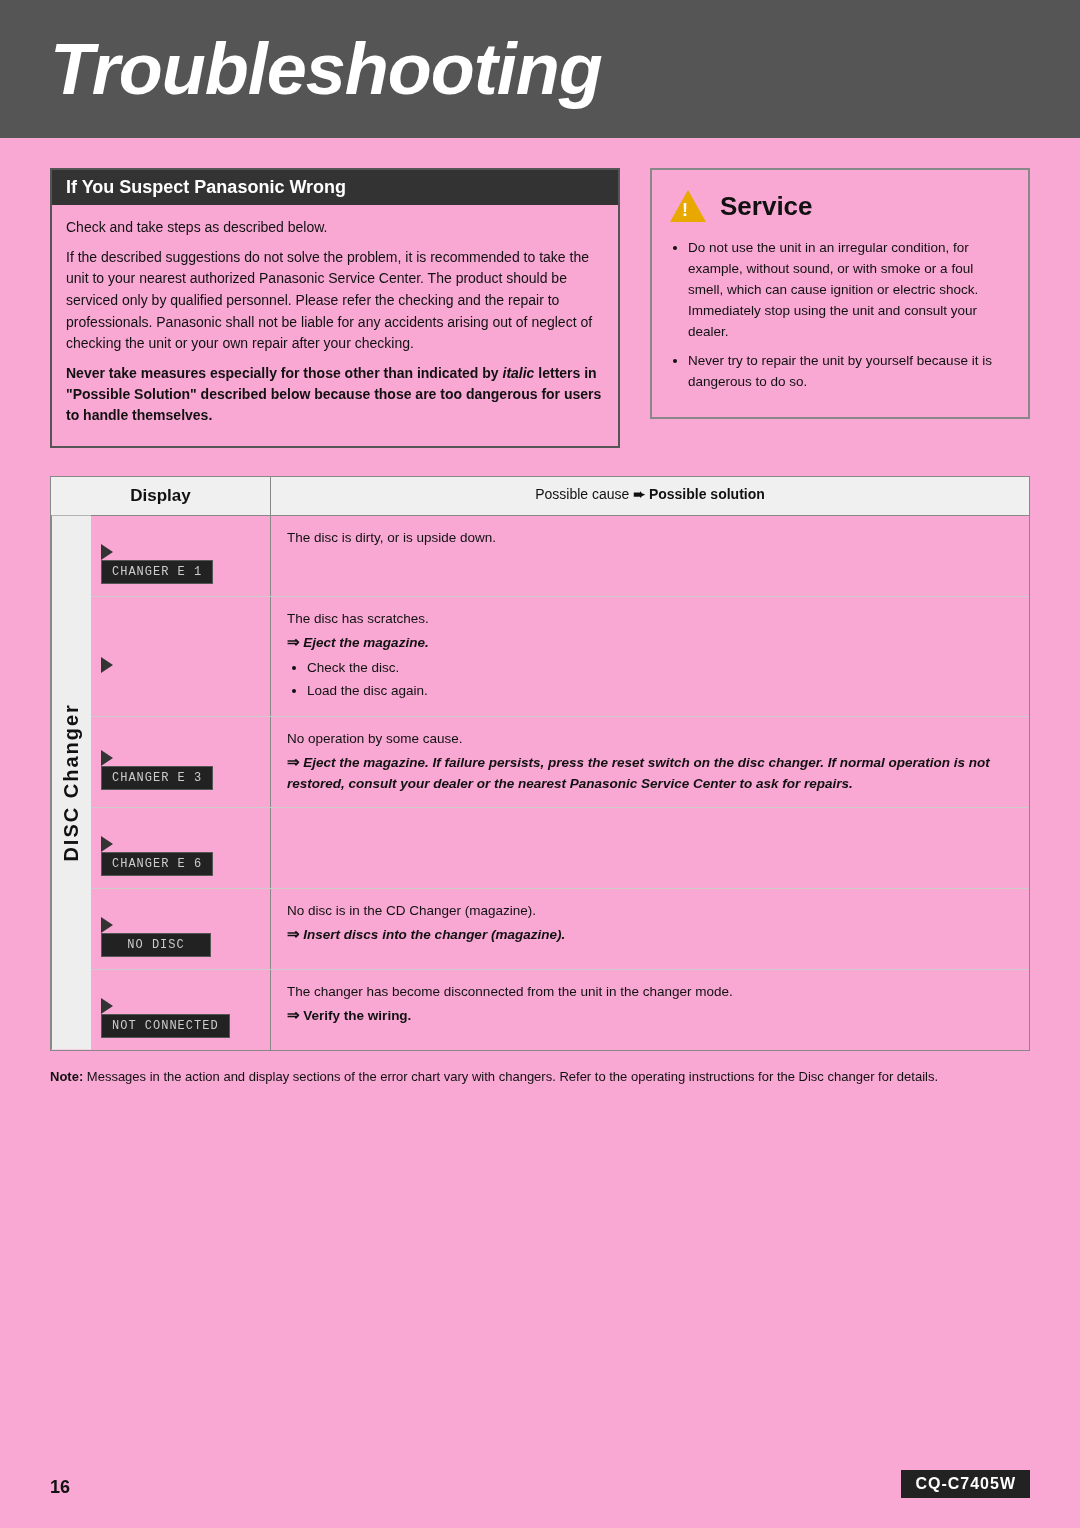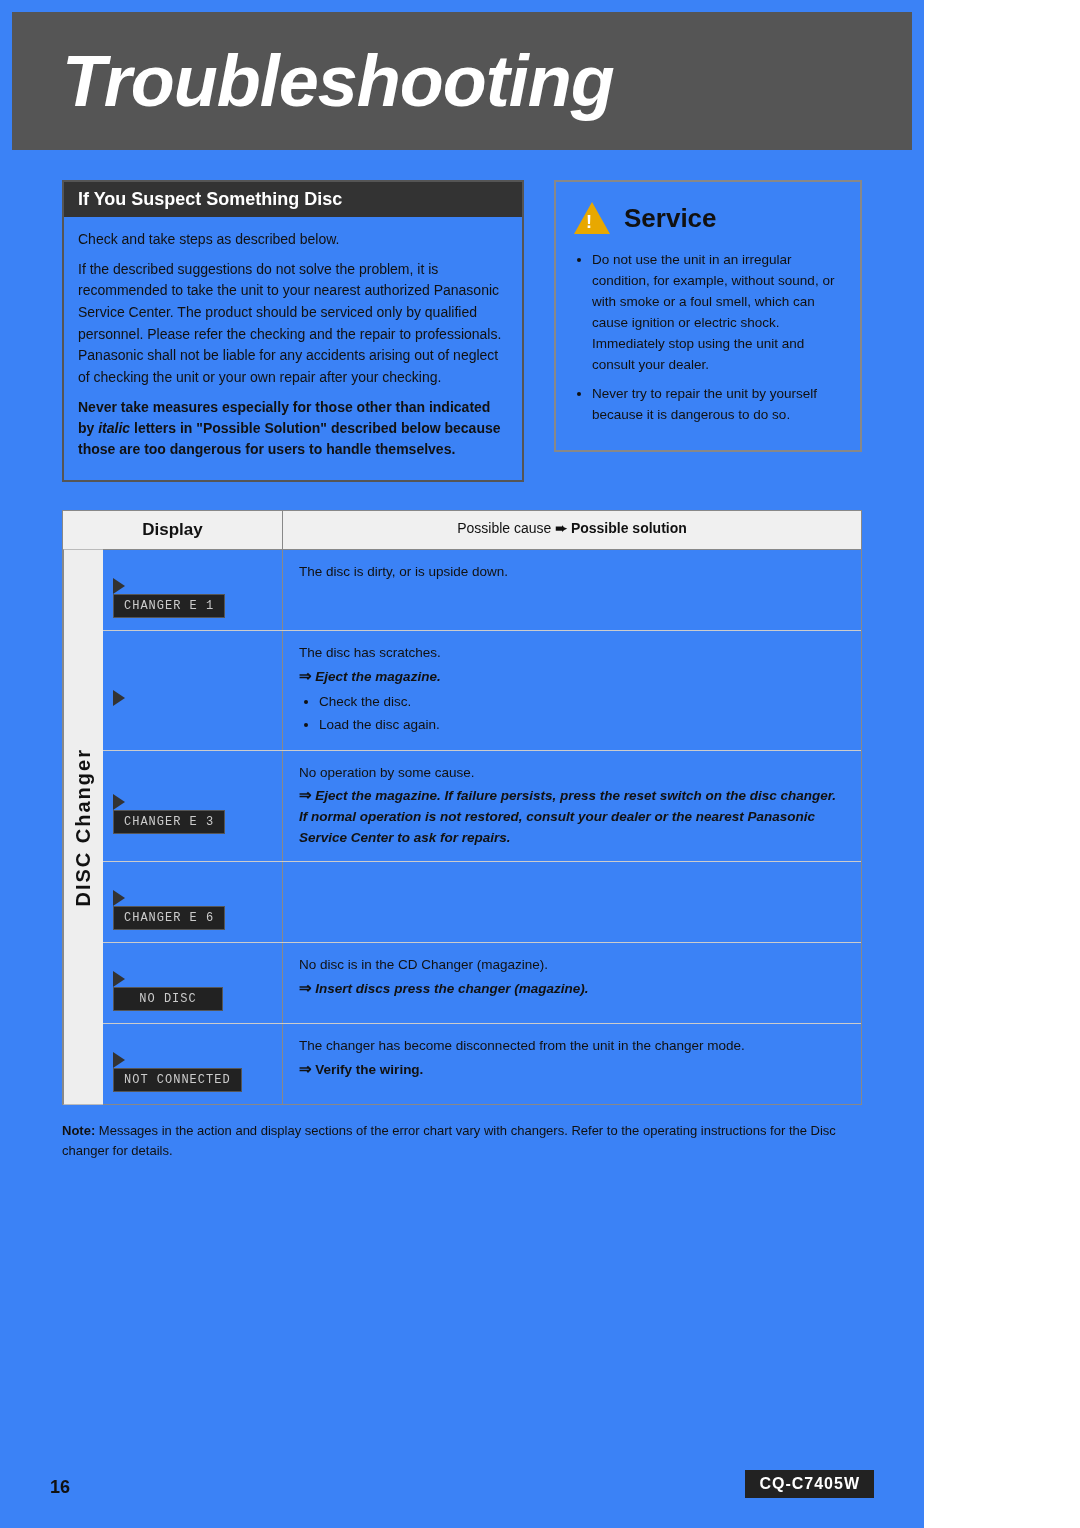--- a/index.html
+++ b/index.html
@@ -6,24 +6,24 @@
     body {
       font-family: Arial, Helvetica, sans-serif;
       background: #fff;
       width: 1080px;
       min-height: 1528px;
       font-size: 15px;
       color: #111;
     }
 
     .page {
-      width: 924px;
+      width: 1080px;
       min-height: 1528px;
-      background: #3b82f6;
-      padding: 12px;
+      background: #f9a8d4;
+      padding: 0;
       position: relative;
     }
 
     
     .header-banner {
       background: #555;
       padding: 28px 50px 28px 50px;
       margin-bottom: 30px;
     }
     .header-banner h1 {
@@ -328,21 +328,21 @@
   <div class="header-banner">
     <h1>Troubleshooting</h1>
   </div>
 
   <div class="main-content">
 
     <div class="top-section">
 
       <div class="left-col">
         <div class="suspect-box">
-          <div class="suspect-header">If You Suspect Something Disc</div>
+          <div class="suspect-header">If You Suspect Panasonic Wrong</div>
           <div class="suspect-body">
             <p>Check and take steps as described below.</p>
             <p>If the described suggestions do not solve the problem, it is recommended to take the unit to your nearest authorized Panasonic Service Center. The product should be serviced only by qualified personnel. Please refer the checking and the repair to professionals. Panasonic shall not be liable for any accidents arising out of neglect of checking the unit or your own repair after your checking.</p>
             <p class="warning-text">
               Never take measures especially for those other than indicated by <span class="bold-italic">italic</span> letters in "Possible Solution" described below because those are too dangerous for users to handle themselves.
             </p>
           </div>
         </div>
       </div>
 
@@ -447,21 +447,21 @@
                 <div class="triangle-col">
                   <span class="triangle-arrow"></span>
                 </div>
                 <div class="badges-col">
                   <span class="display-badge">NO DISC</span>
                 </div>
               </div>
             </div>
             <div class="cell-solution">
               <span>No disc is in the CD Changer (magazine).</span><br>
-              <span class="arrow-right-sym">⇒</span> <em><strong>Insert discs press the changer (magazine).</strong></em>
+              <span class="arrow-right-sym">⇒</span> <em><strong>Insert discs into the changer (magazine).</strong></em>
             </div>
           </div>
 
           <div class="table-row">
             <div class="cell-display">
               <div class="cell-display-inner">
                 <div class="triangle-col">
                   <span class="triangle-arrow"></span>
                 </div>
                 <div class="badges-col">

